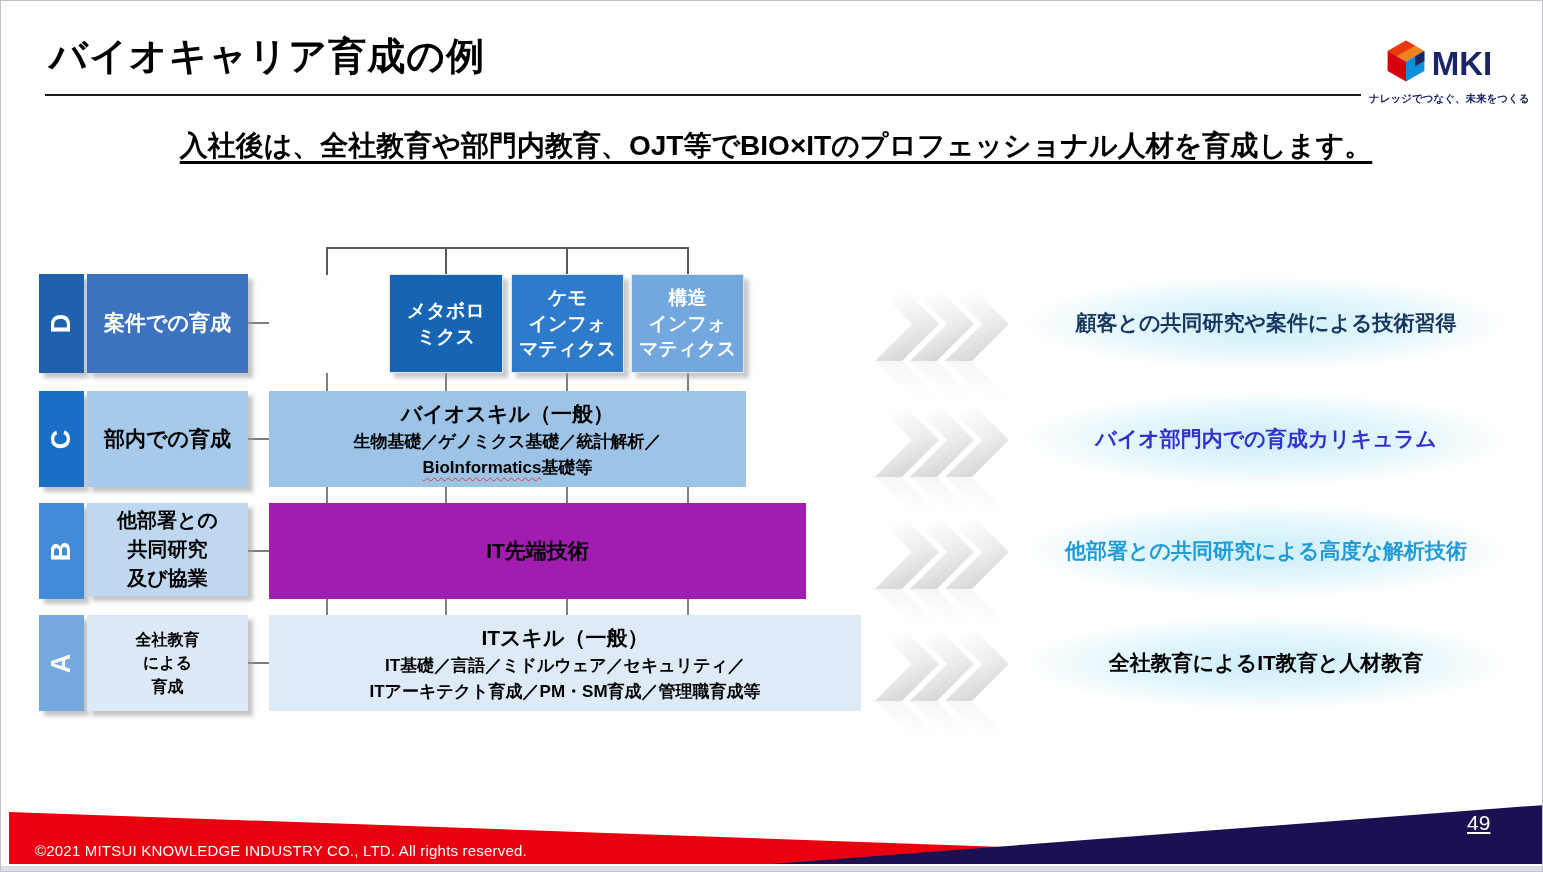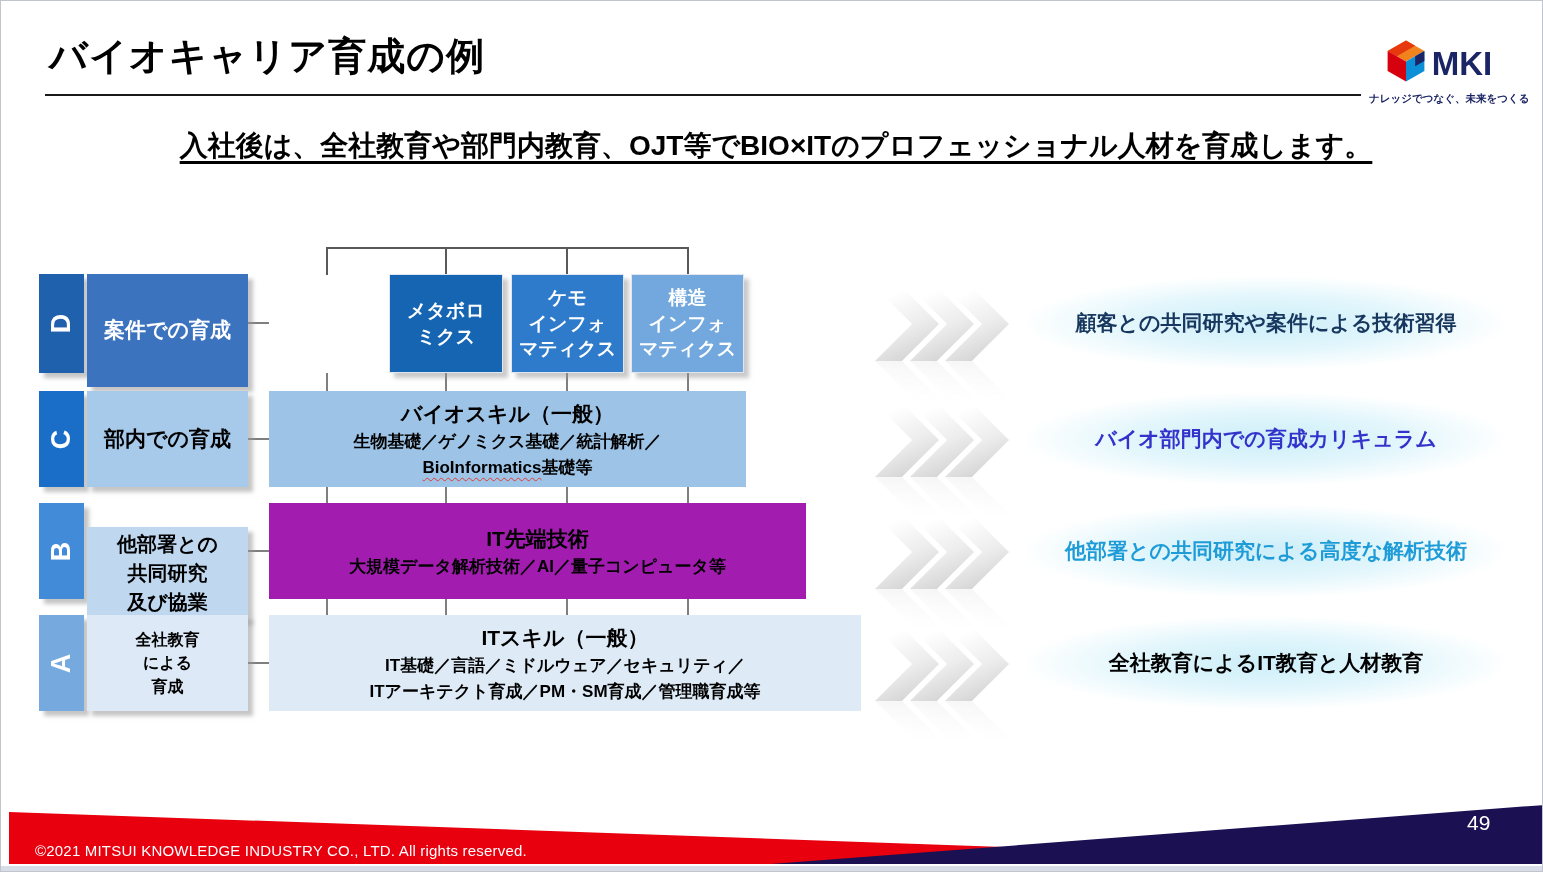--- a/index.html
+++ b/index.html
@@ -64,21 +64,21 @@
   
   .glow{position:absolute;left:1016px;width:498px;height:96px;display:flex;align-items:center;justify-content:center;
         background:radial-gradient(closest-side,#cdeef9 0%,#e2f6fc 55%,rgba(230,247,252,0) 98%);
         border-radius:50%;}
   .outcome{font-size:21px;font-weight:800;white-space:nowrap;}
   .oc-d{color:#17375e;} .oc-c{color:#3333cc;} .oc-b{color:#1f9cd7;} .oc-a{color:#000000;}
 
   
   .footer-svg{position:absolute;left:0;top:0;width:1543px;height:872px;pointer-events:none;}
   .copyright{position:absolute;left:34px;top:841px;font-size:15px;color:#fff;font-weight:400;letter-spacing:.2px;}
-  .pagenum{position:absolute;left:1466px;top:810px;font-size:21px;color:#fff;}
+  .pagenum{position:absolute;left:1466px;top:810px;font-size:21px;color:#fff;text-decoration:underline;}
   .bottom-strip{position:absolute;left:0;top:865px;width:1543px;height:7px;background:#d9dde8;}
 </style>
 </head>
 <body>
 
 <div class="slide">
 
   <div class="title">バイオキャリア育成の例</div>
   <div class="title-rule"></div>
 
@@ -120,21 +120,21 @@
   <div class="line" style="left:565px;top:486px;width:2px;height:16px;"></div>
   <div class="line" style="left:686px;top:486px;width:2px;height:16px;"></div>
   <div class="line" style="left:325px;top:598px;width:2px;height:16px;"></div>
   <div class="line" style="left:444px;top:598px;width:2px;height:16px;"></div>
   <div class="line" style="left:565px;top:598px;width:2px;height:16px;"></div>
   <div class="line" style="left:686px;top:598px;width:2px;height:16px;"></div>
 
   <div class="strip strip-d" style="top:273px;height:99px;left:38px;">
     <span>D</span>
   </div>
-  <div class="labelbox box-d" style="top:273px;height:113px;">案件での育成</div>
+  <div class="labelbox box-d" style="top:273px;height:99px;">案件での育成</div>
   <div class="smallbox sb-2" style="left:388px;width:114px;">メタボロ
 ミクス</div>
   <div class="smallbox sb-3" style="left:510px;width:113px;">ケモ
 インフォ
 マティクス</div>
   <div class="smallbox sb-4" style="left:630px;width:113px;">構造
 インフォ
 マティクス</div>
 
   <div class="strip strip-c" style="top:390px;height:96px;left:38px;">
@@ -143,26 +143,25 @@
   <div class="labelbox box-c" style="top:390px;height:96px;">部内での育成</div>
   <div class="bigbox big-c" style="top:390px;height:96px;width:477px;">
     <div class="bb-title">バイオスキル（一般）</div>
     <div class="bb-line">生物基礎／ゲノミクス基礎／統計解析／</div>
     <div class="bb-line"><span class="wavy">BioInformatics</span><span>基礎等</span></div>
   </div>
 
   <div class="strip strip-b" style="top:502px;height:96px;left:38px;">
     <span>B</span>
   </div>
-  <div class="labelbox box-b" style="top:502px;height:93px;font-size:20px;margin-top:24px;">他部署との
+  <div class="labelbox box-b" style="top:502px;height:93px;font-size:20px;">他部署との
 共同研究
 及び協業</div>
   <div class="bigbox big-b" style="top:502px;height:96px;width:537px;">
     <div class="bb-title">IT先端技術</div>
-    <div class="bb-line">大規模データ解析技術／AI／量子コンピュータ等</div>
   </div>
 
   <div class="strip strip-a" style="top:614px;height:96px;left:38px;">
     <span>A</span>
   </div>
   <div class="labelbox box-a" style="top:614px;height:96px;font-size:16px;">全社教育
 による
 育成</div>
   <div class="bigbox big-a" style="top:614px;height:96px;width:592px;">
     <div class="bb-title">ITスキル（一般）</div>

